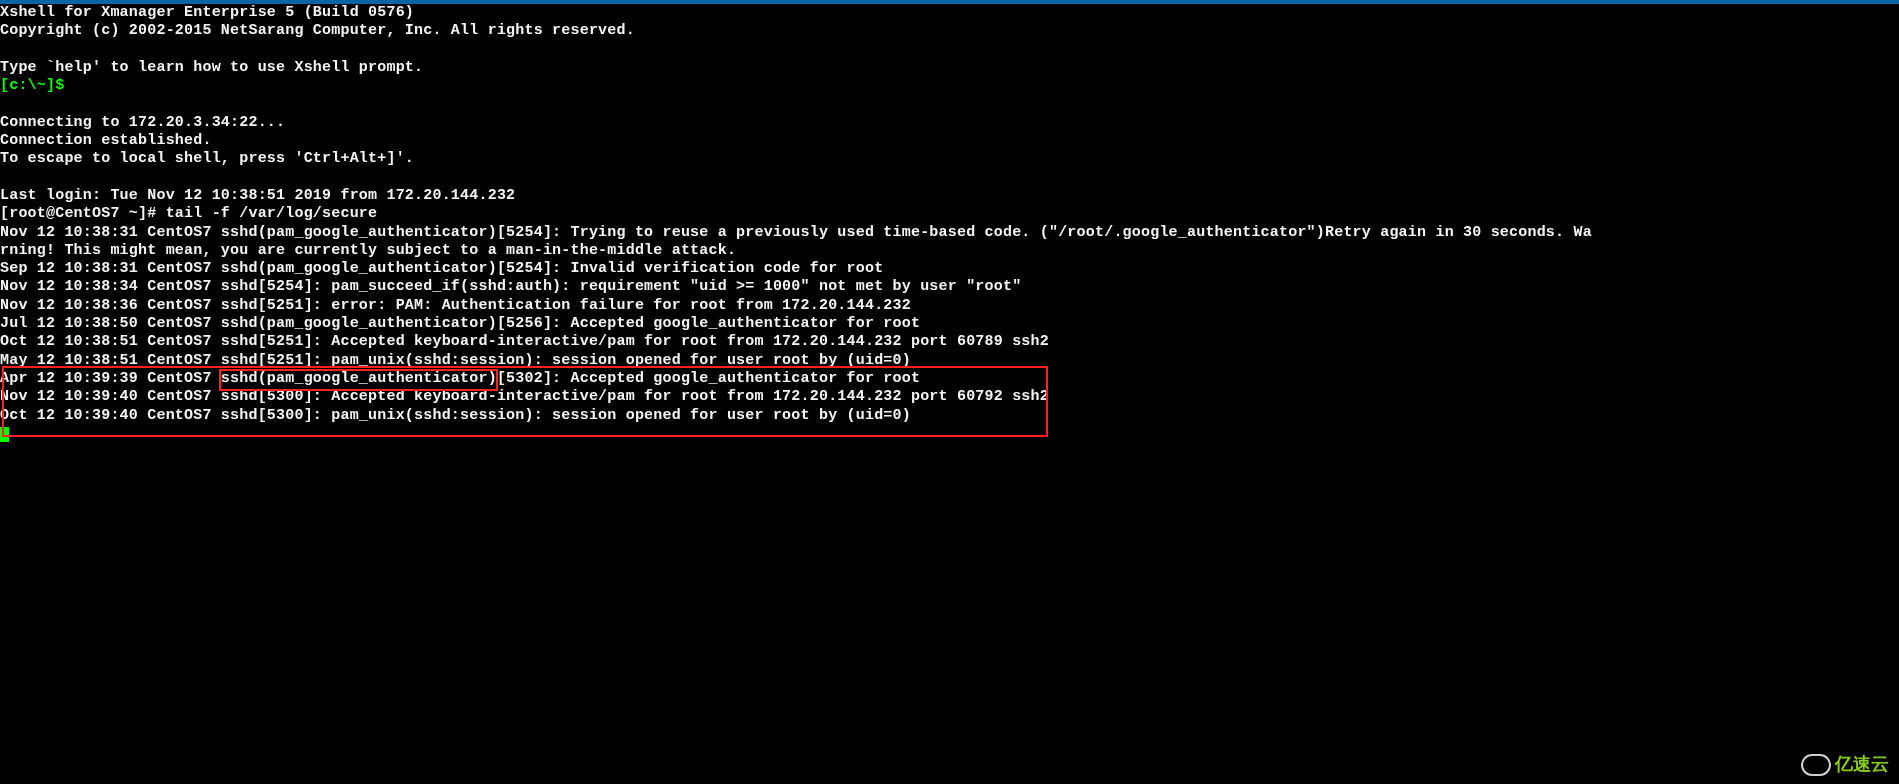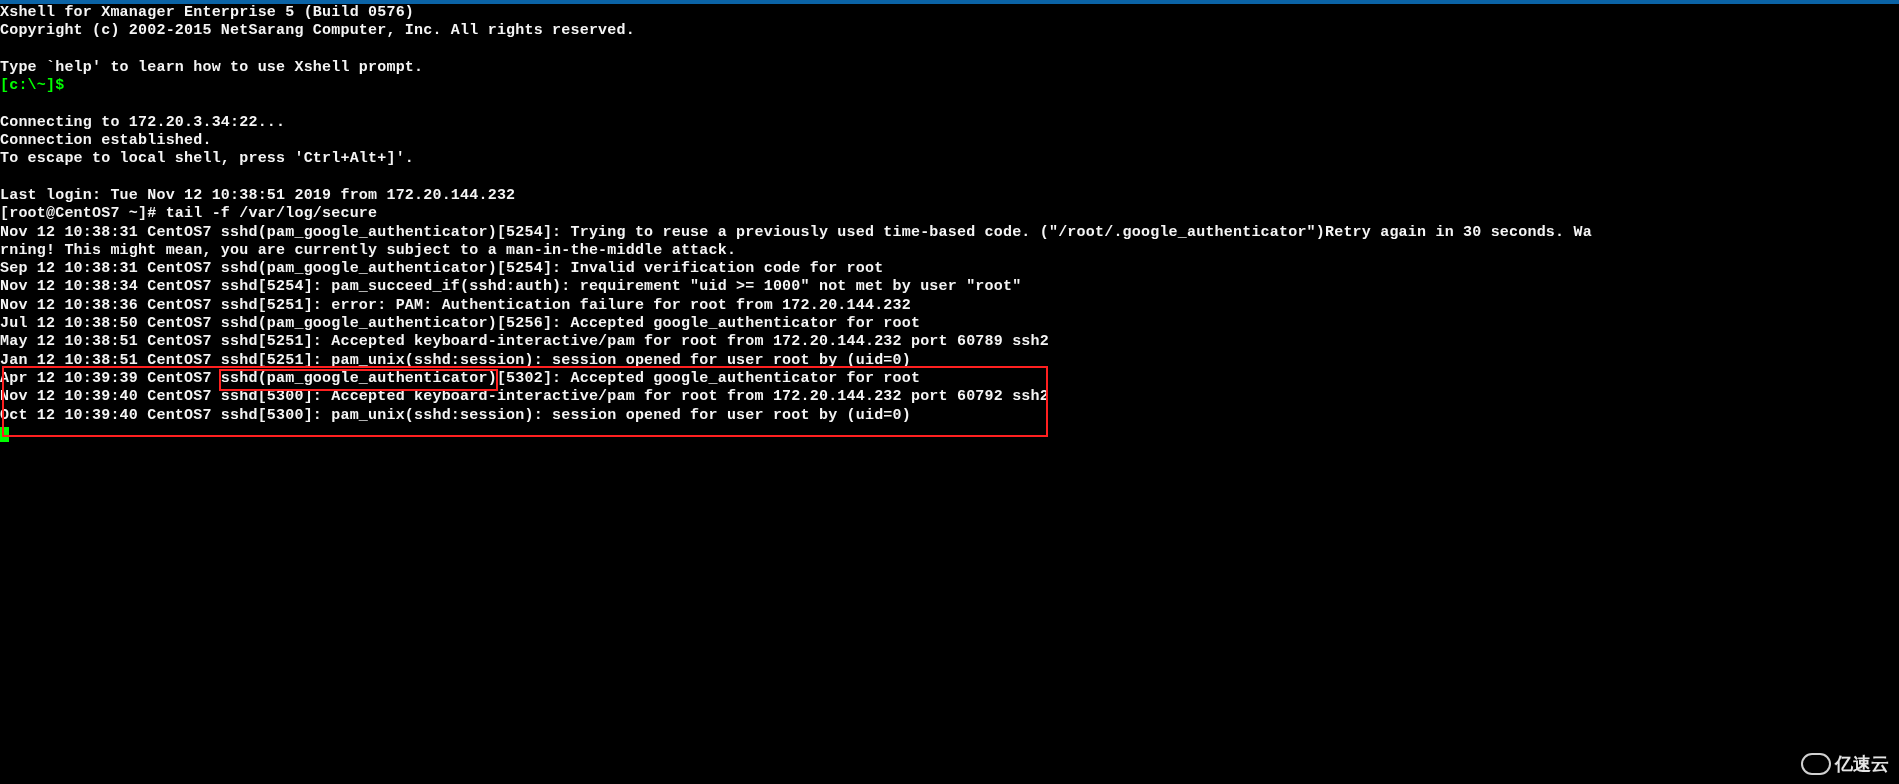--- a/index.html
+++ b/index.html
@@ -59,25 +59,25 @@
     width: 275px;
     height: 18px;
     border: 2px solid #ff2020;
     pointer-events: none;
   }
   .watermark {
     position: absolute;
     right: 10px;
     bottom: 8px;
     font-family: Arial, sans-serif;
-    color: #e5e5e5;
+    color: #84cc16;
     font-weight: bold;
     font-size: 18px;
     display: flex;
-    align-items: center;
+    align-items: flex-end;
     gap: 4px;
   }
   .watermark .cloud {
     width: 26px;
     height: 18px;
     border: 2px solid #d0d0d0;
     border-radius: 12px;
     position: relative;
   }
 </style>
@@ -97,22 +97,22 @@
 <span>To escape to local shell, press 'Ctrl+Alt+]'.</span>
 <span></span>
 <span>Last login: Tue Nov 12 10:38:51 2019 from 172.20.144.232</span>
 <span>[root@CentOS7 ~]# tail -f /var/log/secure</span>
 <span>Nov 12 10:38:31 CentOS7 sshd(pam_google_authenticator)[5254]: Trying to reuse a previously used time-based code. ("/root/.google_authenticator")Retry again in 30 seconds. Wa
 rning! This might mean, you are currently subject to a man-in-the-middle attack.</span>
 <span>Sep 12 10:38:31 CentOS7 sshd(pam_google_authenticator)[5254]: Invalid verification code for root</span>
 <span>Nov 12 10:38:34 CentOS7 sshd[5254]: pam_succeed_if(sshd:auth): requirement "uid &gt;= 1000" not met by user "root"</span>
 <span>Nov 12 10:38:36 CentOS7 sshd[5251]: error: PAM: Authentication failure for root from 172.20.144.232</span>
 <span>Jul 12 10:38:50 CentOS7 sshd(pam_google_authenticator)[5256]: Accepted google_authenticator for root</span>
-<span>May 12 10:38:51 CentOS7 sshd[5251]: Accepted keyboard-interactive/pam for root from 172.20.144.232 port 60789 ssh2</span>
-<span>Jan 12 10:38:51 CentOS7 sshd[5251]: pam_unix(sshd:session): session opened for user root by (uid=0)</span>
+<span>Oct 12 10:38:51 CentOS7 sshd[5251]: Accepted keyboard-interactive/pam for root from 172.20.144.232 port 60789 ssh2</span>
+<span>May 12 10:38:51 CentOS7 sshd[5251]: pam_unix(sshd:session): session opened for user root by (uid=0)</span>
 <span>Apr 12 10:39:39 CentOS7 sshd(pam_google_authenticator)[5302]: Accepted google_authenticator for root</span>
 <span>Nov 12 10:39:40 CentOS7 sshd[5300]: Accepted keyboard-interactive/pam for root from 172.20.144.232 port 60792 ssh2</span>
 <span>Oct 12 10:39:40 CentOS7 sshd[5300]: pam_unix(sshd:session): session opened for user root by (uid=0)</span>
 <span class="cursor"></span>
 </div>
 
 <div class="box-outer box1"></div>
 <div class="box-inner"></div>
 
 <div class="watermark">

